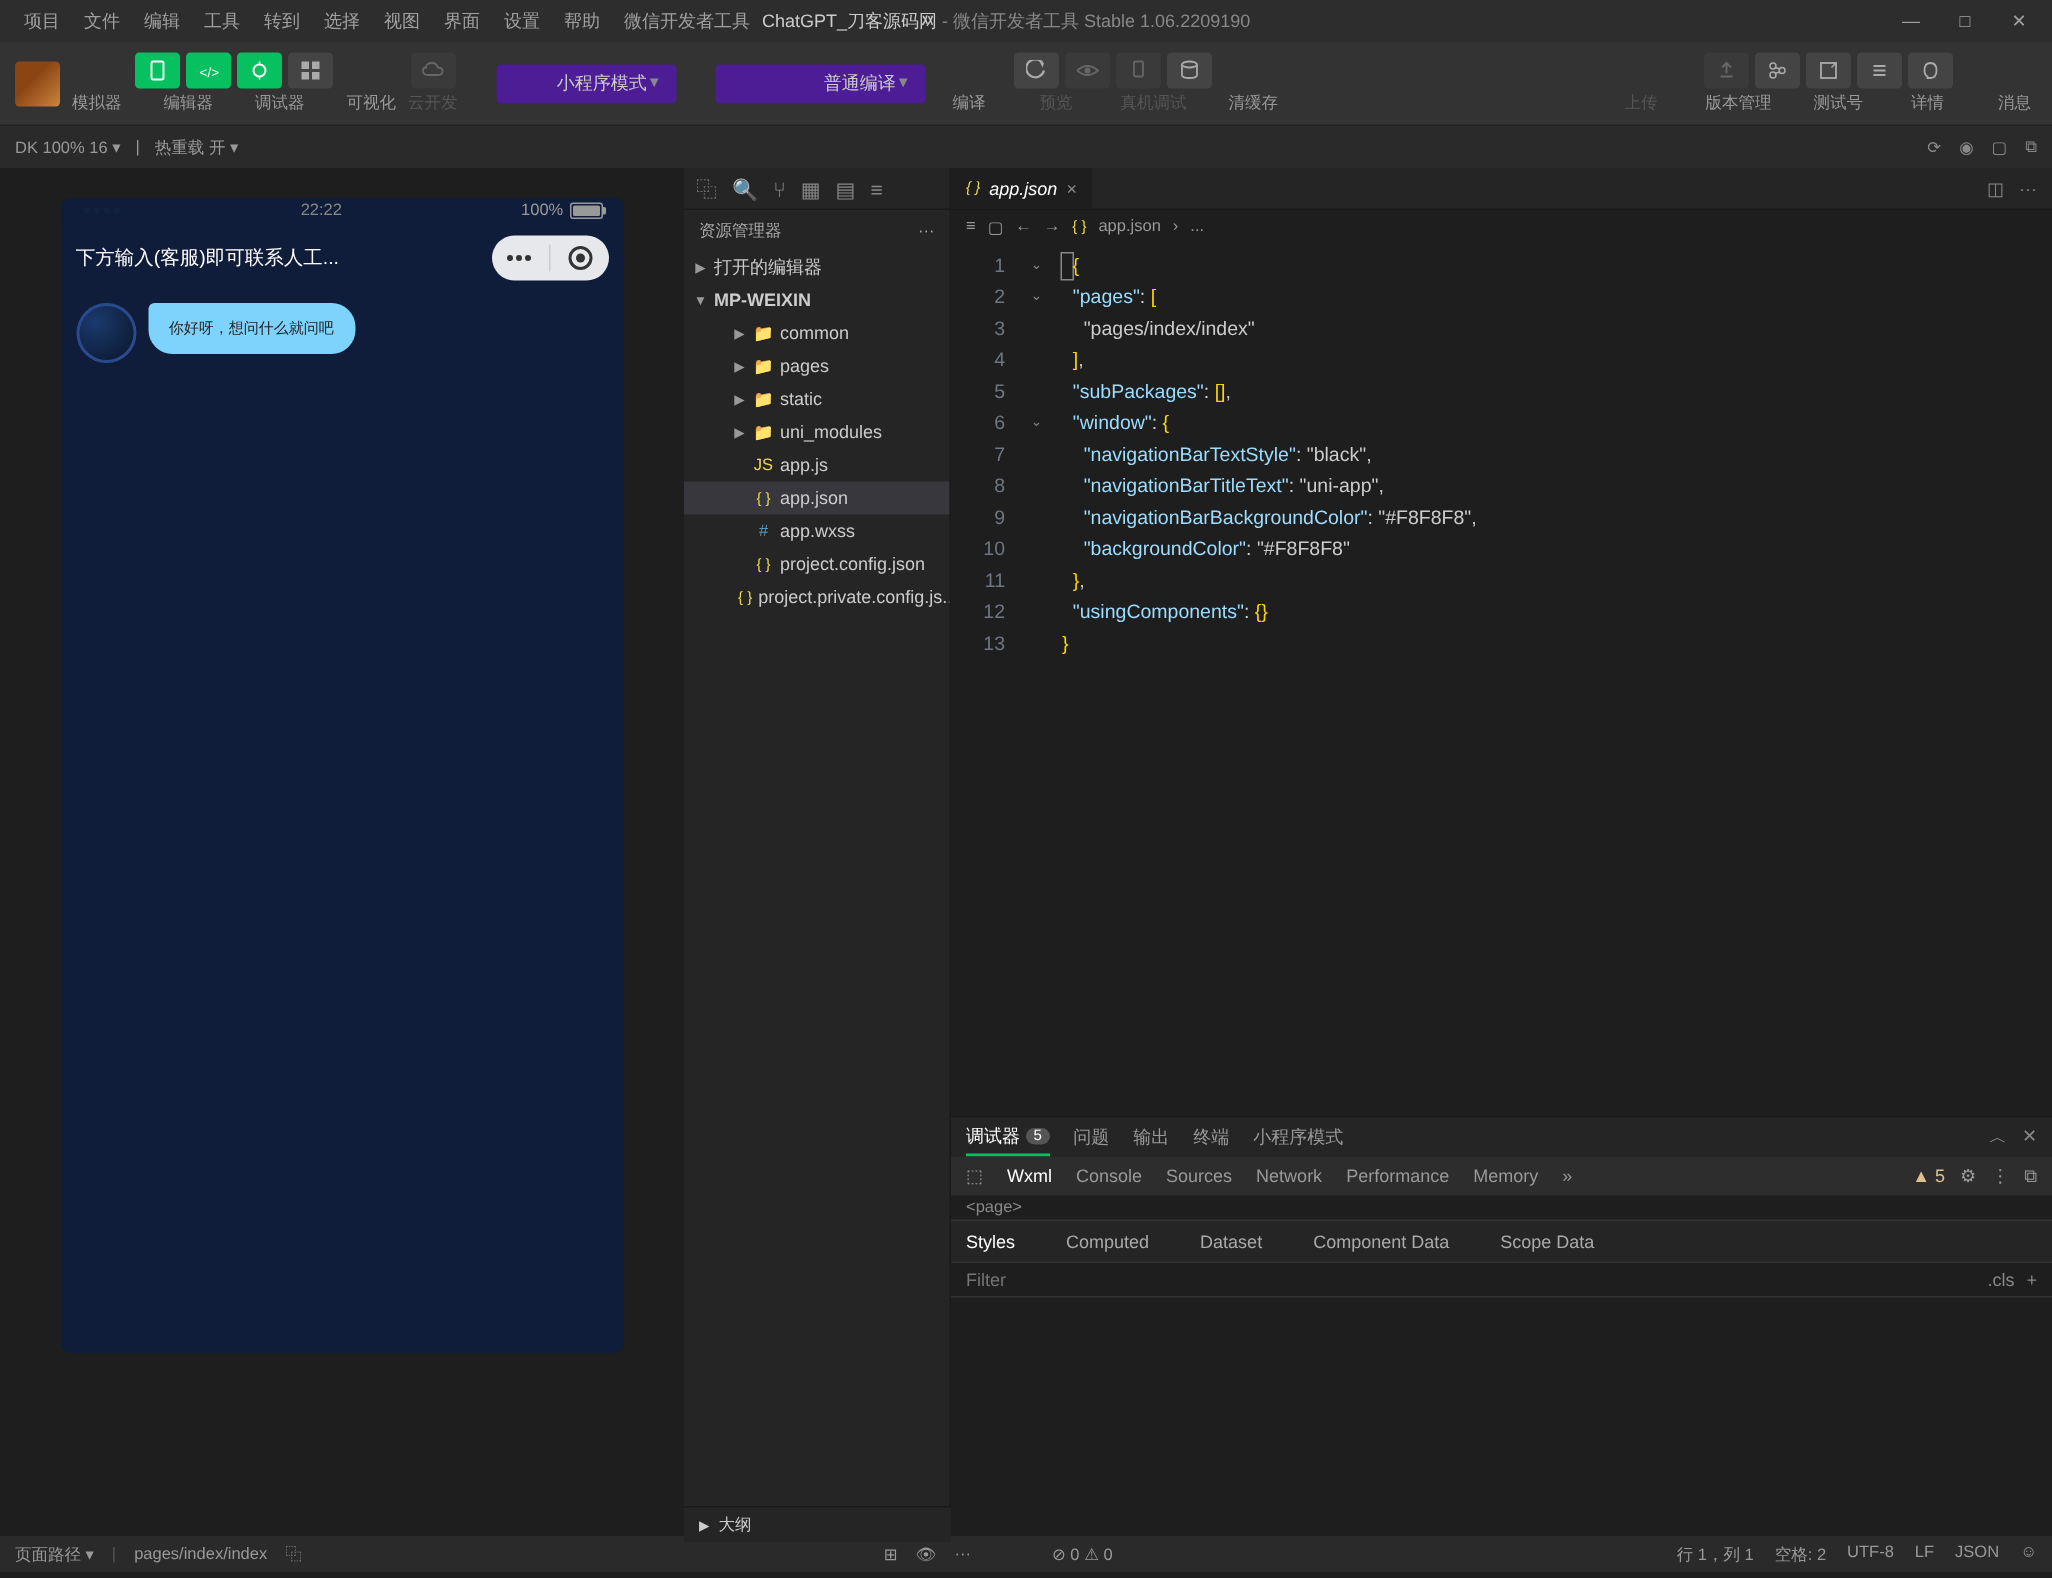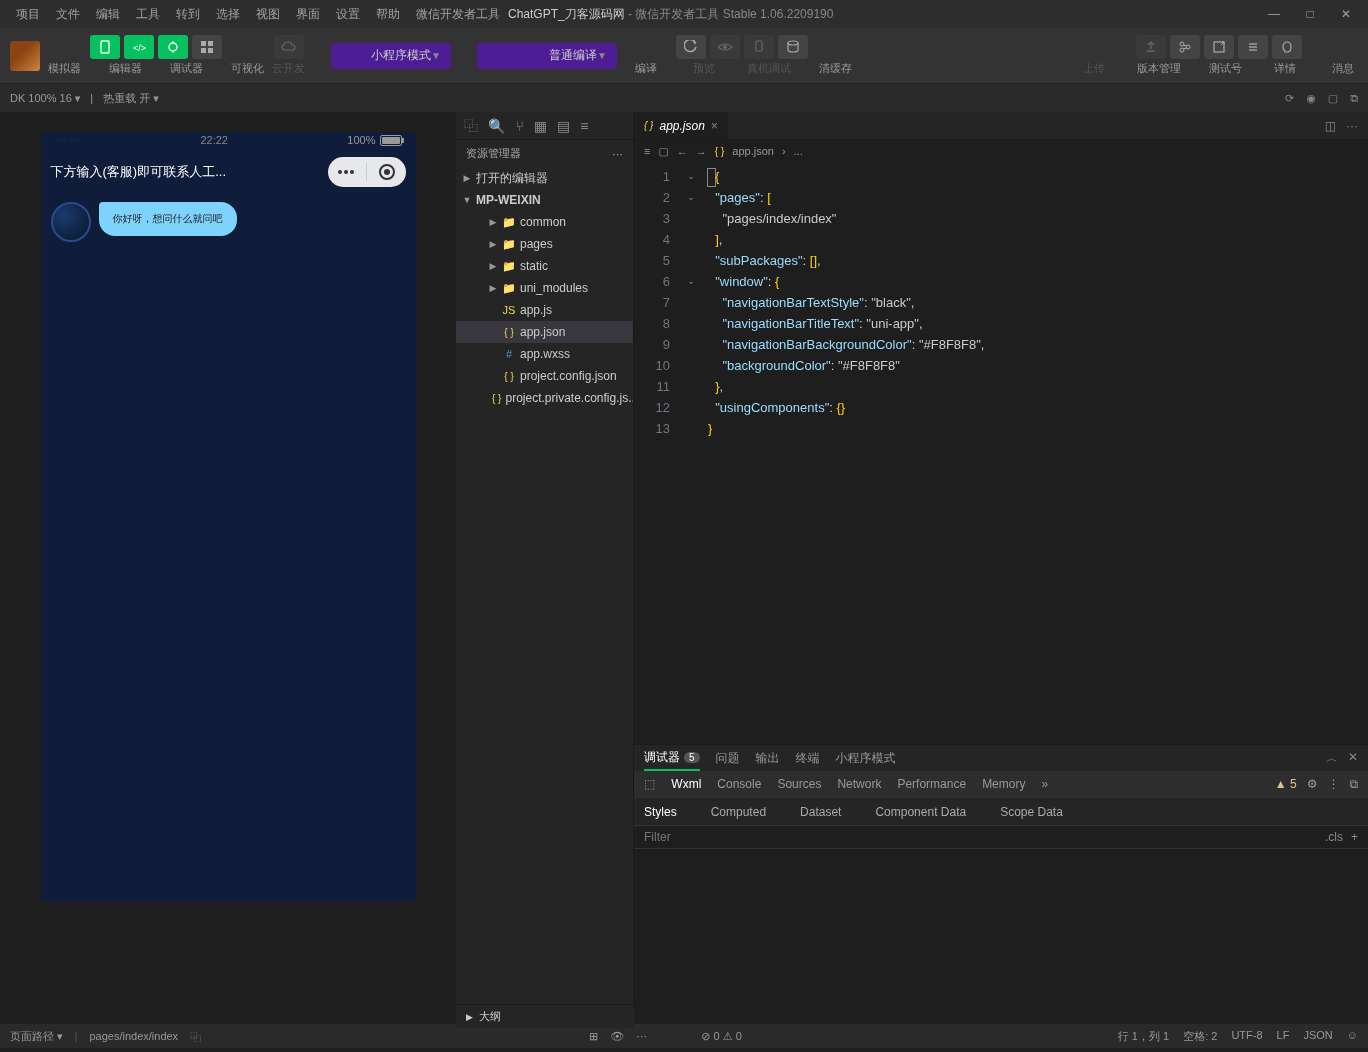--- a/index.html
+++ b/index.html
@@ -472,20 +472,21 @@
           <span>Performance</span>
           <span>Memory</span>
           <span>»</span>
           <div class="right">
             <span class="warn">▲ <span>5</span></span>
             <span>⚙</span>
             <span>⋮</span>
             <span>⧉</span>
           </div>
         </div>
+        <div class="dt-page">&lt;page&gt;</div>
         <div class="dt-styles-tabs">
           <span class="active">Styles</span>
           <span>Computed</span>
           <span>Dataset</span>
           <span>Component Data</span>
           <span>Scope Data</span>
         </div>
         <div class="dt-filter">
           <input placeholder="Filter" style="">
           <div class="right">

